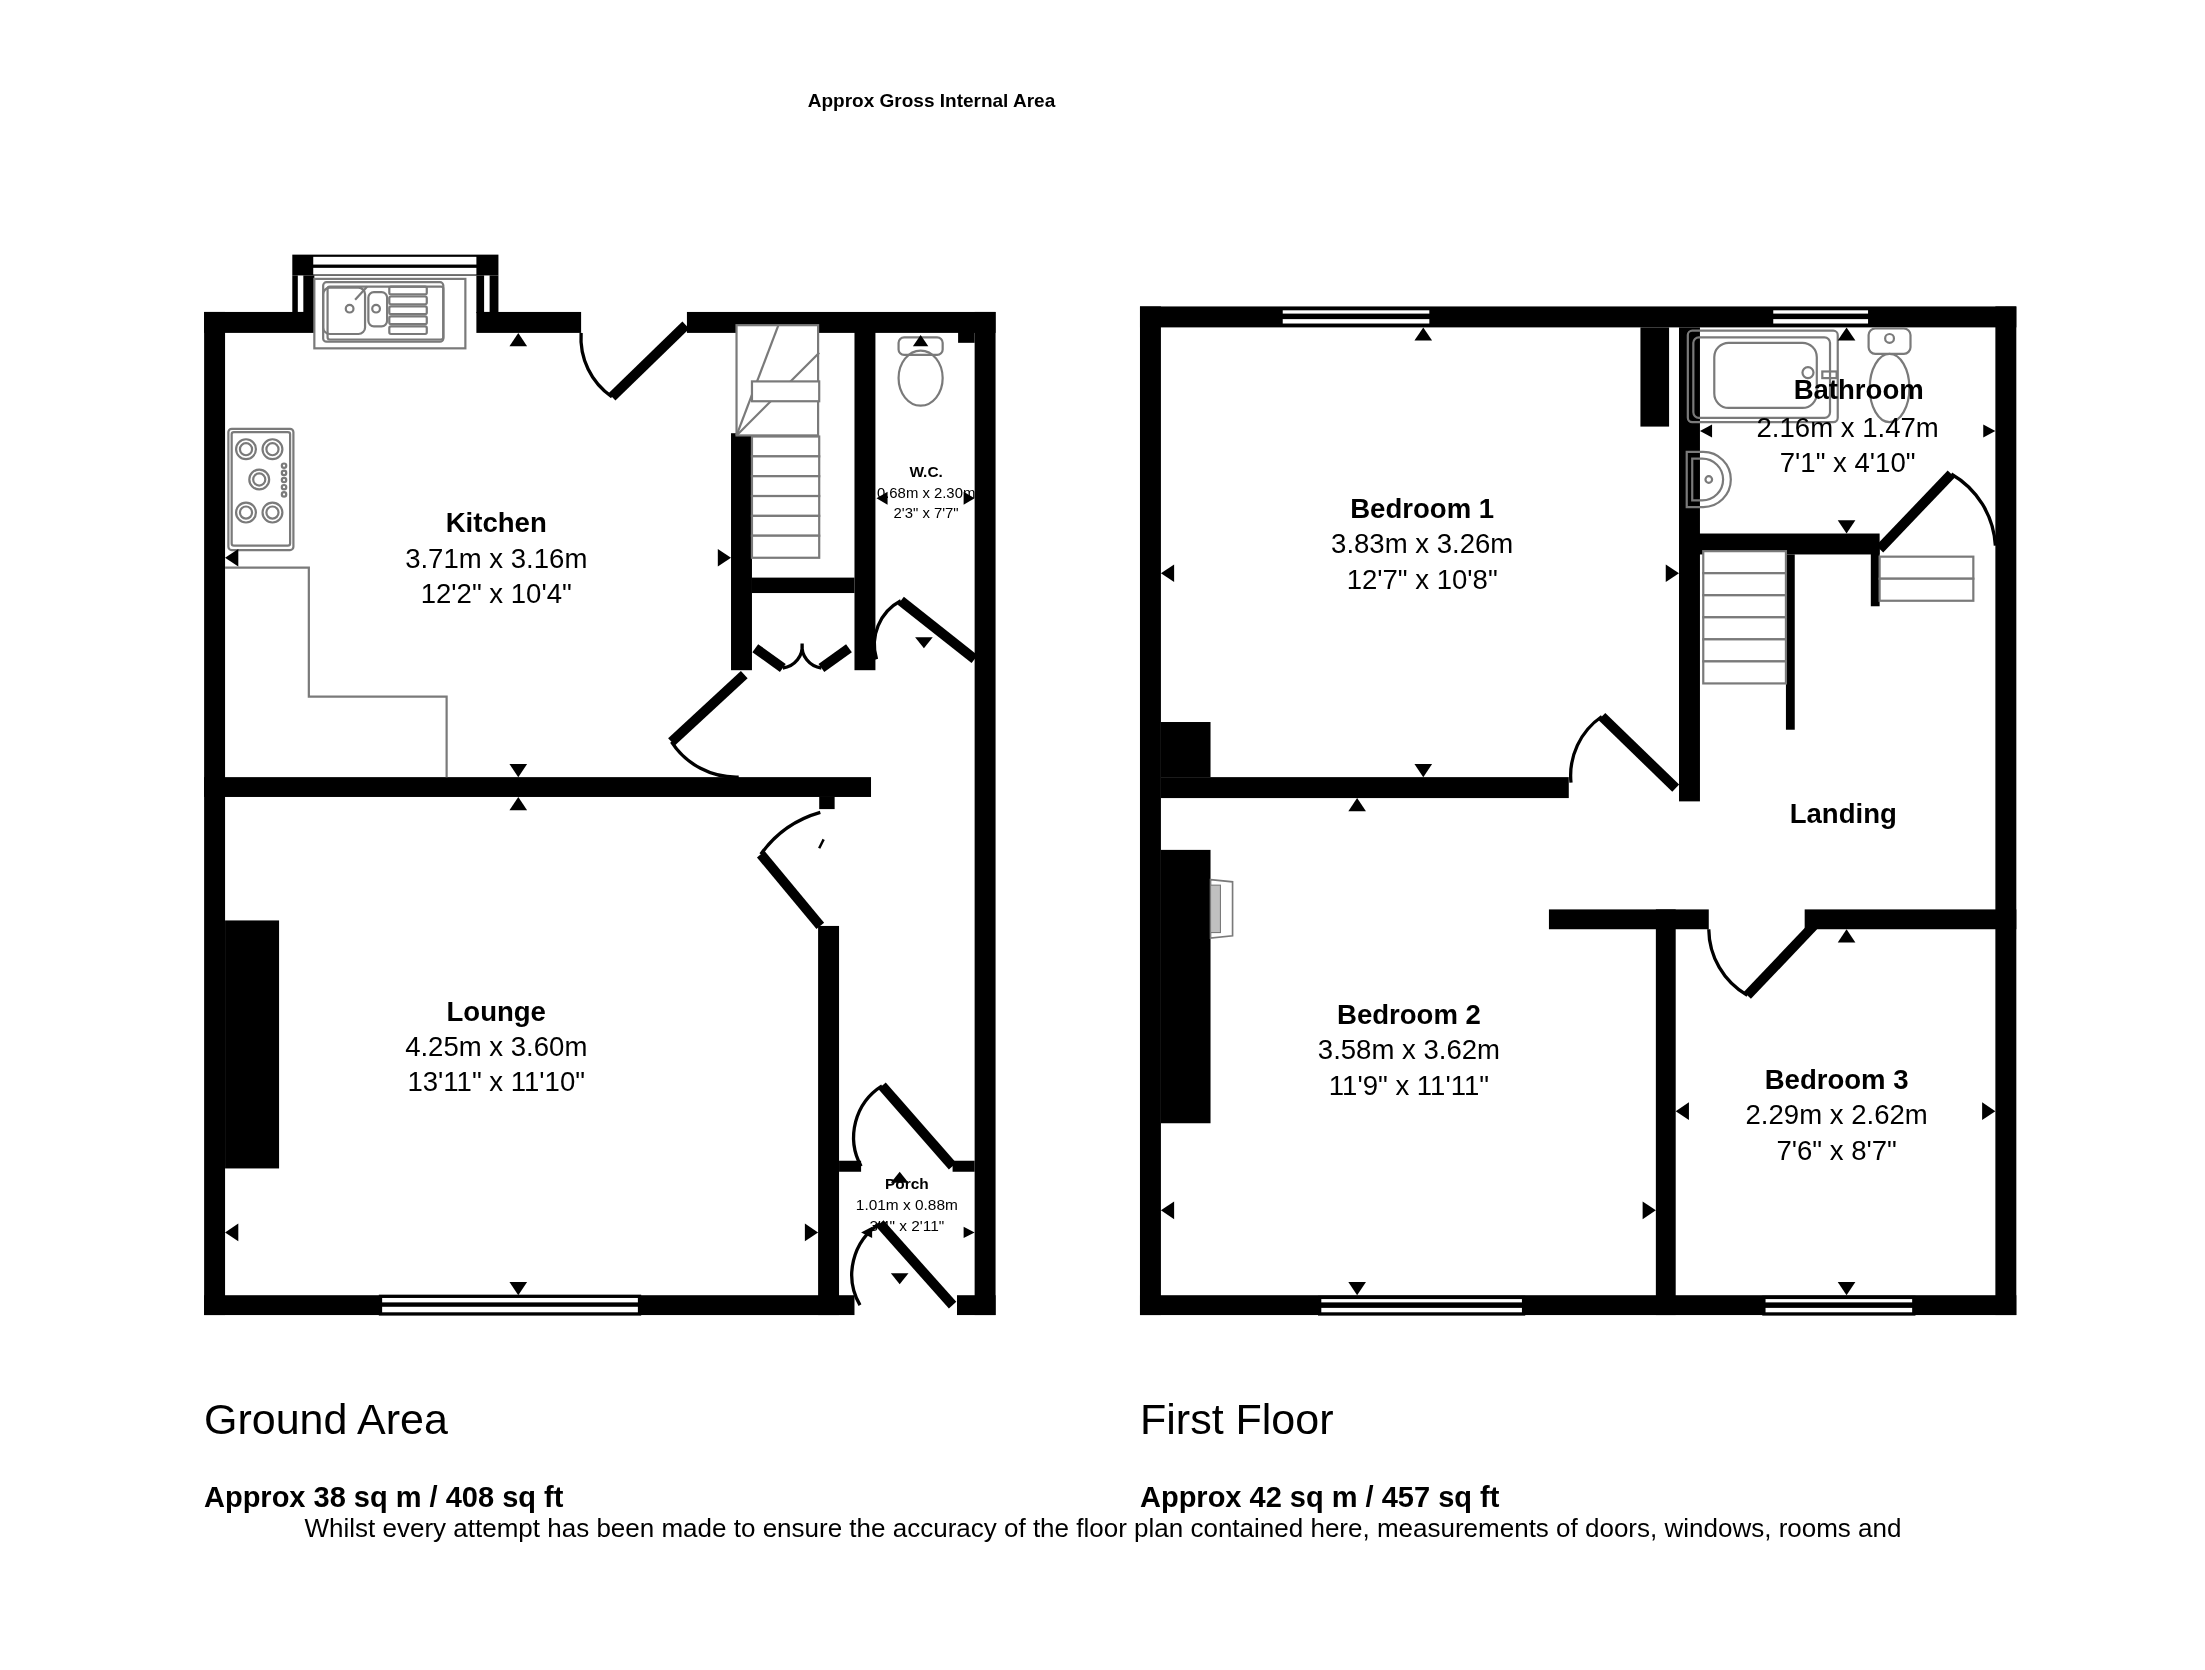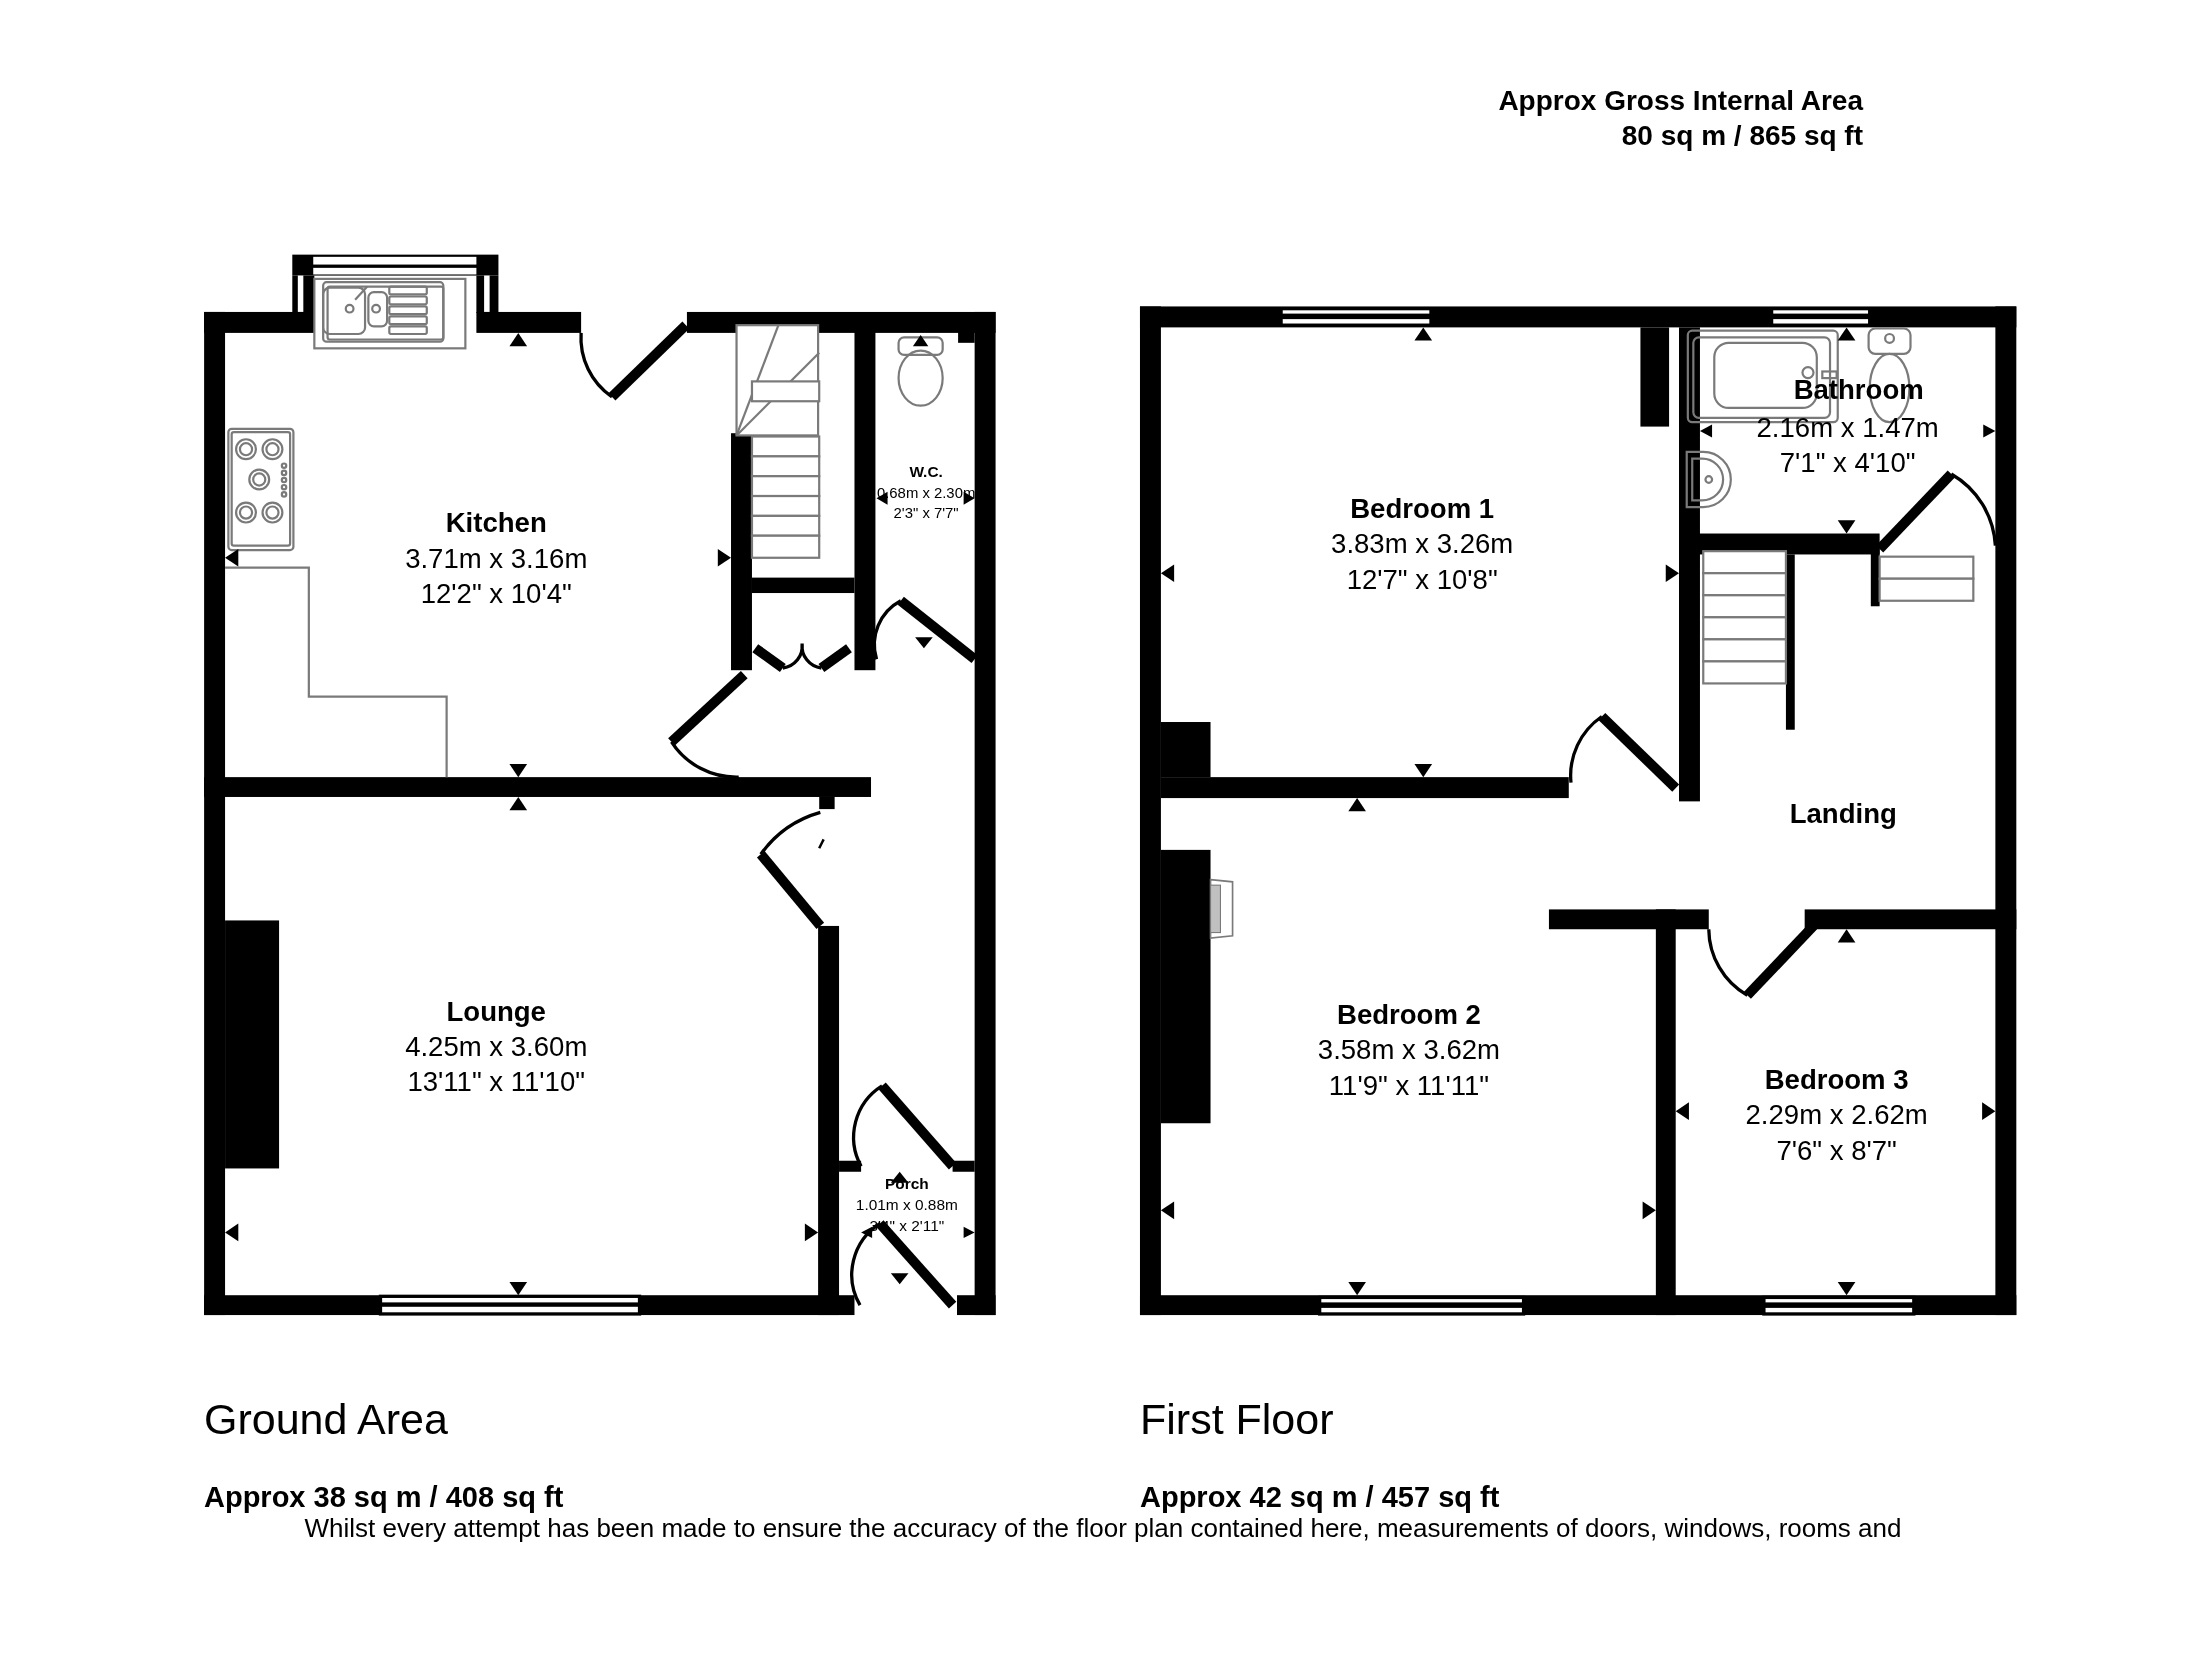--- a/index.html
+++ b/index.html
@@ -1,37 +1,36 @@
 <!DOCTYPE html>
 <html style="font-size:8.8px"><head>
 <meta charset="utf-8">
 <style>
   html, body { margin: 0; padding: 0; background: #ffffff; }
   body { width: 2205px; height: 1670px; position: relative; overflow: hidden; font-family: "Liberation Sans", sans-serif; color: #000; }
-  .title-block { position: absolute; left: 0; top: 83px; width: 1863px; text-align: right; font-weight: bold; font-size: 28px; line-height: 35px; }
+  .title-block { position: absolute; left: 0; top: 83px; width: 1863px; text-align: center; font-weight: bold; font-size: 19px; line-height: 35px; }
   svg.plan { position: absolute; left: 0; top: 0; }
   .room-name { font-family: "Liberation Sans", sans-serif; font-weight: bold; text-anchor: middle; fill: #000; }
   .room-dim { font-family: "Liberation Sans", sans-serif; text-anchor: middle; fill: #000; }
   .floor-label { position: absolute; font-size: 43px; font-weight: normal; }
   .floor-area { position: absolute; font-size: 29px; font-weight: bold; margin-top: 29px; }
   .disclaimer { position: absolute; left: 276px; top: 1512px; width: 1654px; text-align: center; font-size: 26px; line-height: 32px; }
   .wall { fill: #000; }
   .fixture { fill: none; stroke: #7a7a7a; stroke-width: 4; }
   .stair { fill: #fff; stroke: #7a7a7a; stroke-width: 4; }
   .door { stroke: #000; stroke-width: 18; fill: none; }
   .swing { stroke: #000; stroke-width: 6; fill: none; }
   .win { fill: #fff; stroke: #000; stroke-width: 6; }
   .arrow { fill: #000; }
 </style>
 </head>
 <body>
 
 <div class="title-block">
   <div>Approx Gross Internal Area</div>
-  <div>80 sq m / 865 sq ft</div>
 </div>
 
 <svg class="plan" width="2205" height="1670" viewBox="0 0 4000 3030">
 
   <g>
 
     <g>
       <rect class="wall" x="530" y="462" width="374" height="38"></rect>
       <rect x="568" y="466" width="296" height="14" fill="#fff"></rect>
       <rect x="568" y="486" width="296" height="12" fill="#fff"></rect>

